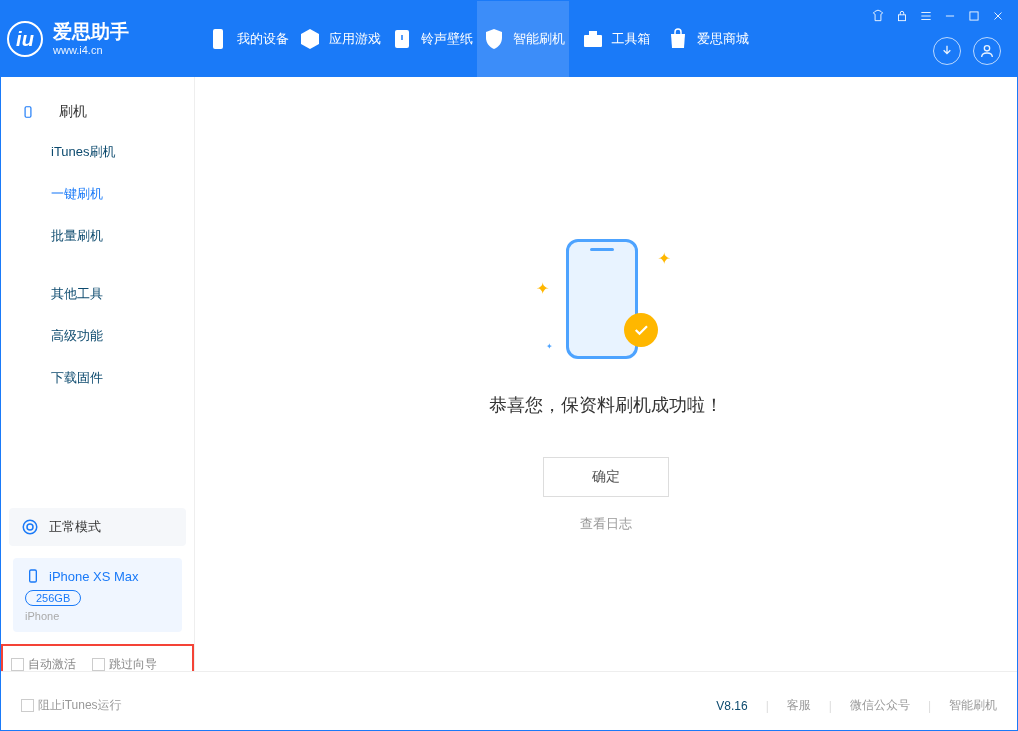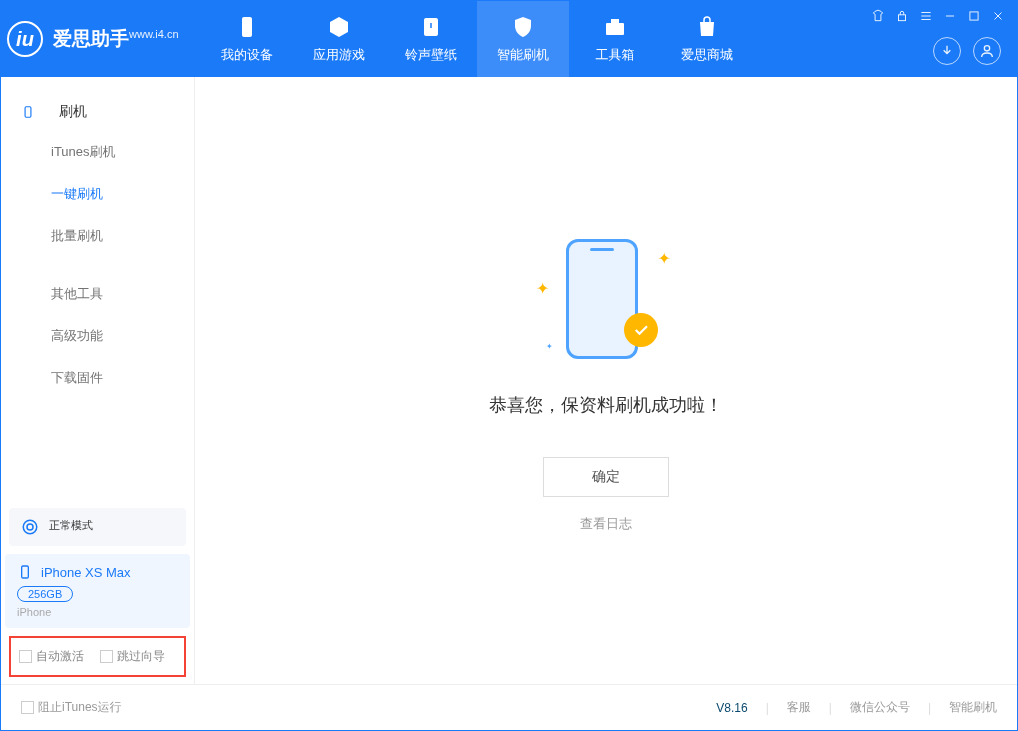--- a/index.html
+++ b/index.html
@@ -1,63 +1,63 @@
 <!DOCTYPE html>
 <html><head>
 <meta charset="utf-8">
 <style>
 *{margin:0;padding:0;box-sizing:border-box;font-family:"Microsoft YaHei",Arial,sans-serif}
 body{background:#fff;width:1018px;height:731px;overflow:hidden;position:relative;border:1px solid #1a7af8}
 .header{height:76px;background:linear-gradient(90deg,#1a7af8,#1a7af8);display:flex;align-items:center;color:#fff;position:relative}
 .logo-area{display:flex;align-items:center;padding:0 6px;width:200px}
 .logo-icon{width:36px;height:36px;border:2.5px solid #fff;border-radius:50%;display:flex;align-items:center;justify-content:center;font-size:20px;font-weight:bold;font-style:italic;margin-right:10px}
-.logo-text{display:flex;line-height:1.2}
+.logo-text{display:flex;flex-direction:column;line-height:1.2}
 .logo-title{font-size:19px;font-weight:bold}
 .logo-sub{font-size:11px;opacity:.9}
 .nav-tabs{display:flex;height:100%}
-.nav-tab{width:92px;display:flex;flex-direction:column;align-items:center;justify-content:center;cursor:pointer;font-size:13px;gap:6px}
+.nav-tab{width:92px;display:flex;flex-direction:row;align-items:center;justify-content:center;cursor:pointer;font-size:13px;gap:6px}
 .nav-tab.active{background:rgba(255,255,255,.15)}
 .nav-icon{width:26px;height:26px;display:flex;align-items:center;justify-content:center}
 .nav-icon svg{fill:#fff;width:24px;height:24px}
 .header-right{position:absolute;right:12px;top:8px;display:flex;gap:10px;align-items:center}
 .header-right svg{width:14px;height:14px;stroke:#fff;fill:none;cursor:pointer}
 .header-circles{position:absolute;right:16px;bottom:12px;display:flex;gap:12px}
 .hc{width:28px;height:28px;border:1.5px solid rgba(255,255,255,.7);border-radius:50%;display:flex;align-items:center;justify-content:center;cursor:pointer}
 .hc svg{width:16px;height:16px;stroke:rgba(255,255,255,.9);fill:none}
 .body-area{display:flex;height:608px}
 .sidebar{width:194px;border-right:1px solid #eee;display:flex;flex-direction:column;background:#fff}
 .side-section{padding-top:16px}
 .side-header{display:flex;align-items:center;padding:10px 20px;font-size:14px;color:#333;font-weight:500;gap:24px}
 .side-header svg{width:14px;height:14px}
-.side-item{padding:12px 20px 12px 50px;font-size:13px;color:#737373;cursor:pointer}
+.side-item{padding:12px 20px 12px 50px;font-size:13px;color:#0c4a6e;cursor:pointer}
 .side-item.active{color:#1a7af8}
 .side-bottom{margin-top:auto}
-.device-card{margin:8px;padding:10px 12px;background:#f5f7fa;border-radius:4px;display:flex;align-items:flex-start;gap:10px;font-size:11px;color:#333;cursor:pointer}
+.device-card{margin:8px;padding:10px 12px;background:#f5f7fa;border-radius:4px;display:flex;align-items:flex-end;gap:10px;font-size:13px;color:#333;cursor:pointer}
 .device-card svg{width:18px;height:18px}
-.phone-card{margin:4px;padding:10px 12px;background:#f0f6ff;border-radius:4px;font-size:13px}
+.phone-card{margin:12px;padding:10px 12px;background:#f0f6ff;border-radius:4px;font-size:13px}
 .phone-card .phone-name{color:#1a7af8;font-weight:500;display:flex;align-items:center;gap:8px}
 .phone-card .storage{display:inline-block;margin-top:6px;padding:1px 10px;border:1px solid #1a7af8;border-radius:10px;color:#1a7af8;font-size:11px}
 .phone-card .phone-type{color:#aaa;font-size:11px;margin-top:4px}
-.checkbox-row{margin:8px;padding:10px 8px;border:2px solid #f44336;display:flex;gap:16px;font-size:12px;color:#888}
+.checkbox-row{padding:10px 8px;border:2px solid #f44336;display:flex;gap:16px;font-size:12px;color:#888}
 .cb{display:flex;align-items:center;gap:4px;cursor:pointer}
 .cb-box{width:13px;height:13px;border:1px solid #ccc;background:#fff}
 .main-content{flex:1;display:flex;flex-direction:column;align-items:center;justify-content:center;position:relative}
 .success-illus{position:relative;width:140px;height:140px;margin-bottom:24px}
 .phone-shape{position:absolute;left:30px;top:10px;width:72px;height:120px;border:3px solid #4da3ff;border-radius:12px;background:#e8f3ff}
 .phone-shape::before{content:"";position:absolute;top:6px;left:50%;transform:translateX(-50%);width:24px;height:3px;background:#4da3ff;border-radius:2px}
 .check-badge{position:absolute;right:18px;bottom:22px;width:34px;height:34px;background:#ffb700;border-radius:50%;display:flex;align-items:center;justify-content:center}
 .check-badge svg{width:18px;height:18px;stroke:#fff;stroke-width:3;fill:none}
 .sparkle{position:absolute;color:#ffb700;font-size:16px}
 .sp1{left:0;top:50px}
 .sp2{right:5px;top:20px}
 .sp3{left:10px;bottom:18px}
 .success-text{font-size:18px;color:#333;margin-bottom:40px}
 .confirm-btn{padding:10px 48px;border:1px solid #ddd;background:#fff;font-size:14px;color:#555;cursor:pointer;margin-bottom:18px}
 .log-link{font-size:13px;color:#999;cursor:pointer}
-.footer{height:46px;border-top:1px solid #eee;display:flex;align-items:center;padding:16px 20px;font-size:12px;color:#999;position:absolute;bottom:0;width:100%;background:#fff}
+.footer{height:59px;border-top:1px solid #eee;display:flex;align-items:flex-end;padding:16px 20px;font-size:12px;color:#999;position:absolute;bottom:0;width:100%;background:#fff}
 .footer-left{display:flex;align-items:center;gap:6px}
 .footer-right{margin-left:auto;display:flex;align-items:center;gap:18px}
 .footer-right span{cursor:pointer}
 .footer-divider{color:#ddd}
 .version{color:#0c4a6e}
 </style>
 </head>
 <body>
 
 <div class="header">

